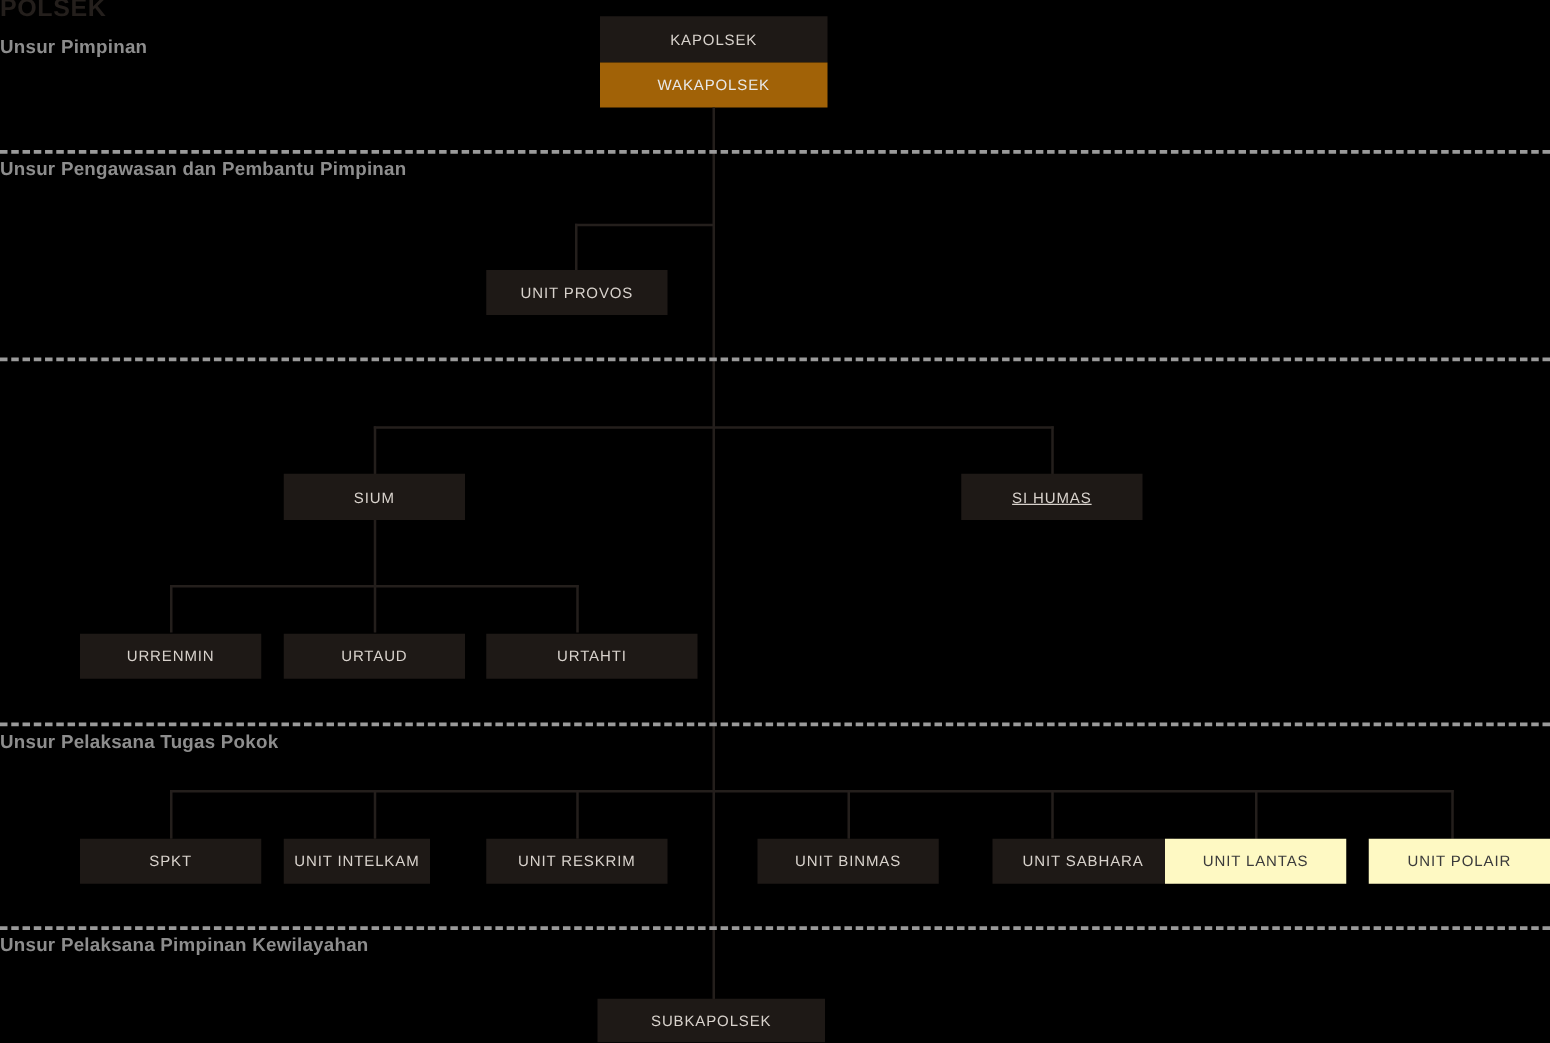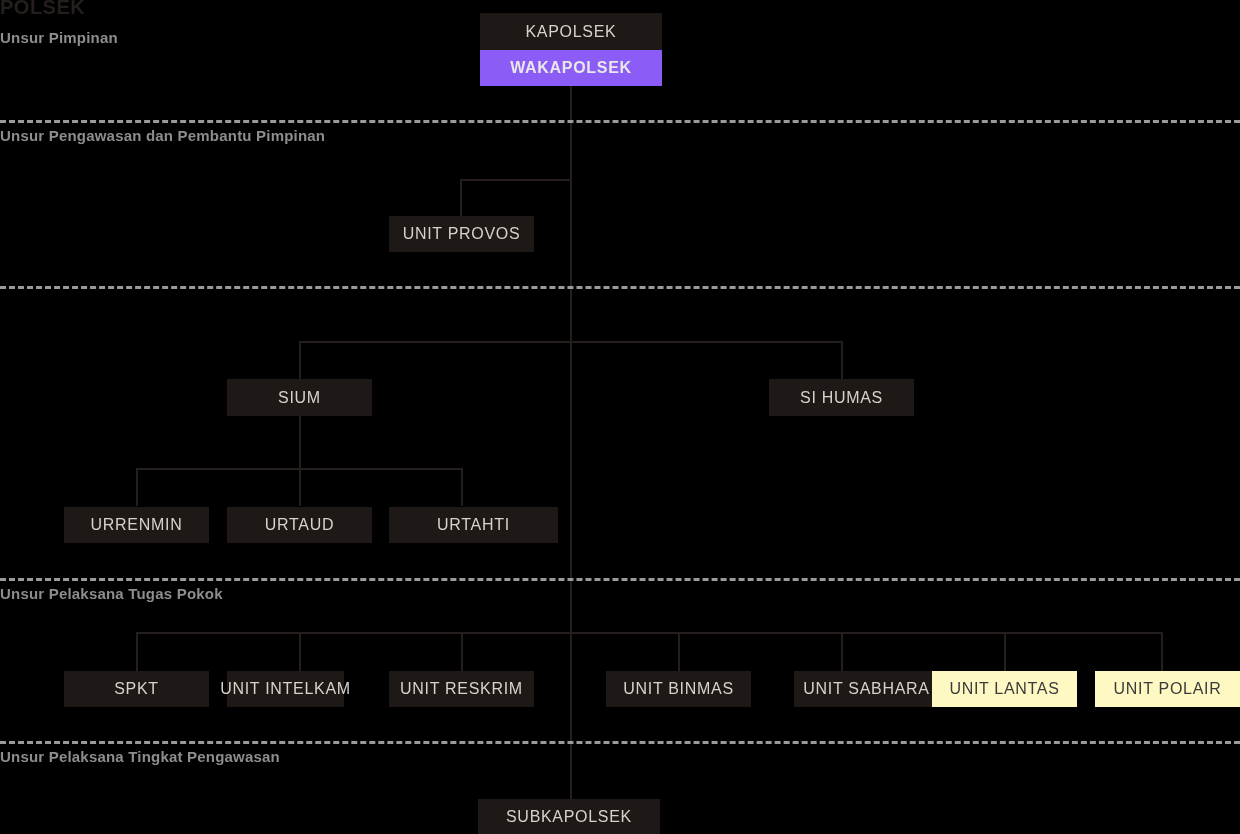--- a/index.html
+++ b/index.html
@@ -58,27 +58,27 @@
     height: 2px;
     background: #241f1c;
   }
 
   
   .node {
     position: absolute;
     display: flex;
     align-items: center;
     justify-content: center;
-    font-size: 16px;
+    font-size: 12px;
     letter-spacing: 0.7px;
     white-space: nowrap;
     text-align: center;
   }
   .node.dark   { background: #1e1916; color: #d8d2cc; }
-  .node.medium { background: #8b5cf6; color: #e8e8e8; font-weight: bold; }
+  .node.medium { background: #a16207; color: #e8e8e8; }
   .node.light  { background: #fef9c3; color: #3b3b3b; }
 </style>
 </head>
 <body>
 
 <div id="chart-root">
 
   <div class="chart-title">POLSEK</div>
   <div class="section-label" style="top:29px;">Unsur Pimpinan</div>
 
@@ -93,21 +93,21 @@
   <div class="hline" style="left:460px; top:179px; width:112px;"></div>
   <div class="vline" style="left:460px; top:179px; height:38px;"></div>
   <div class="node dark" style="left:389px; top:216px; width:145px; height:36px;">UNIT PROVOS</div>
 
   <div class="divider" style="top:286px;"></div>
 
   <div class="hline" style="left:299px; top:341px; width:544px;"></div>
   <div class="vline" style="left:299px; top:341px; height:39px;"></div>
   <div class="vline" style="left:841px; top:341px; height:39px;"></div>
   <div class="node dark" style="left:227px; top:379px; width:145px; height:37px;text-align:right;">SIUM</div>
-  <div class="node dark" style="left:769px; top:379px; width:145px; height:37px;">SI HUMAS</div>
+  <div class="node dark" style="left:769px; top:379px; width:145px; height:37px;text-decoration:underline;">SI HUMAS</div>
 
   <div class="vline" style="left:299px; top:416px; height:53px;"></div>
   <div class="hline" style="left:136px; top:468px; width:327px;"></div>
   <div class="vline" style="left:136px; top:468px; height:38px;"></div>
   <div class="vline" style="left:299px; top:468px; height:38px;"></div>
   <div class="vline" style="left:461px; top:468px; height:38px;"></div>
   <div class="node dark" style="left:64px;  top:507px; width:145px; height:36px;">URRENMIN</div>
   <div class="node dark" style="left:227px; top:507px; width:145px; height:36px;">URTAUD</div>
   <div class="node dark" style="left:389px; top:507px; width:169px; height:36px;">URTAHTI</div>
 
@@ -125,17 +125,17 @@
 
   <div class="node dark" style="left:64px;   top:671px; width:145px; height:36px;">SPKT</div>
   <div class="node dark" style="left:227px;  top:671px; width:117px; height:36px;">UNIT INTELKAM</div>
   <div class="node dark" style="left:389px;  top:671px; width:145px; height:36px;">UNIT RESKRIM</div>
   <div class="node dark" style="left:606px;  top:671px; width:145px; height:36px;">UNIT BINMAS</div>
   <div class="node dark" style="left:769px;  top:671px; width:145px; height:36px;margin-left:25px;">UNIT SABHARA</div>
   <div class="node light" style="left:932px;  top:671px; width:145px; height:36px;">UNIT LANTAS</div>
   <div class="node light" style="left:1095px; top:671px; width:145px; height:36px;">UNIT POLAIR</div>
 
   <div class="divider" style="top:741px;"></div>
-  <div class="section-label" style="top:748px;">Unsur Pelaksana Tingkat Pengawasan</div>
+  <div class="section-label" style="top:748px;">Unsur Pelaksana Pimpinan Kewilayahan</div>
 
   <div class="node dark" style="left:478px; top:799px; width:182px; height:35px;">SUBKAPOLSEK</div>
 
 </div>
 
 </body></html>

